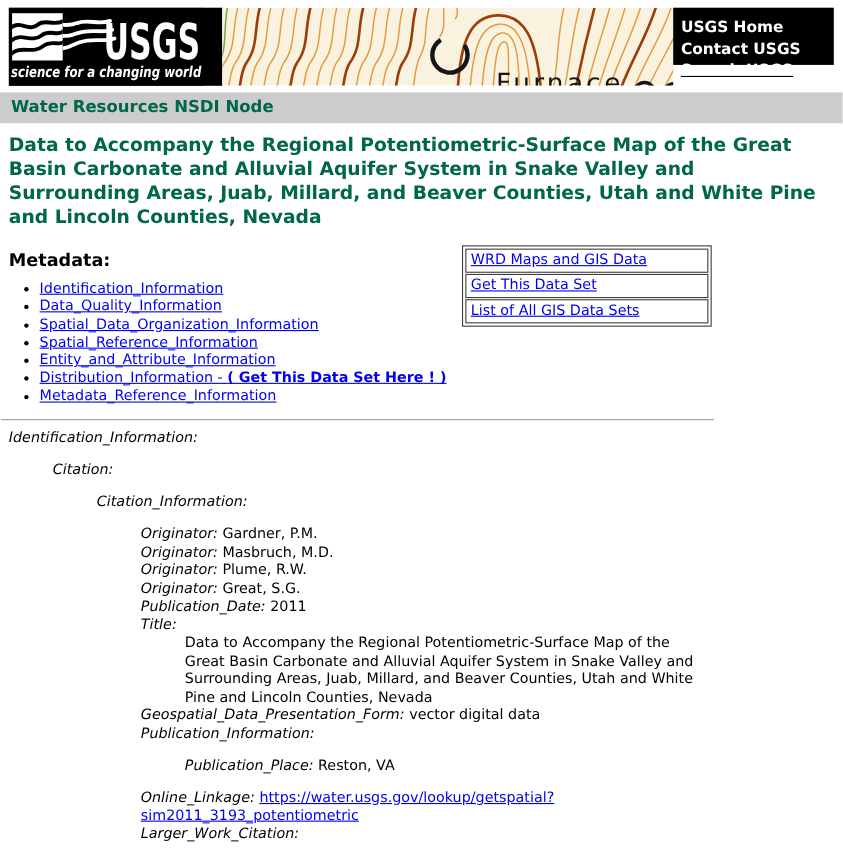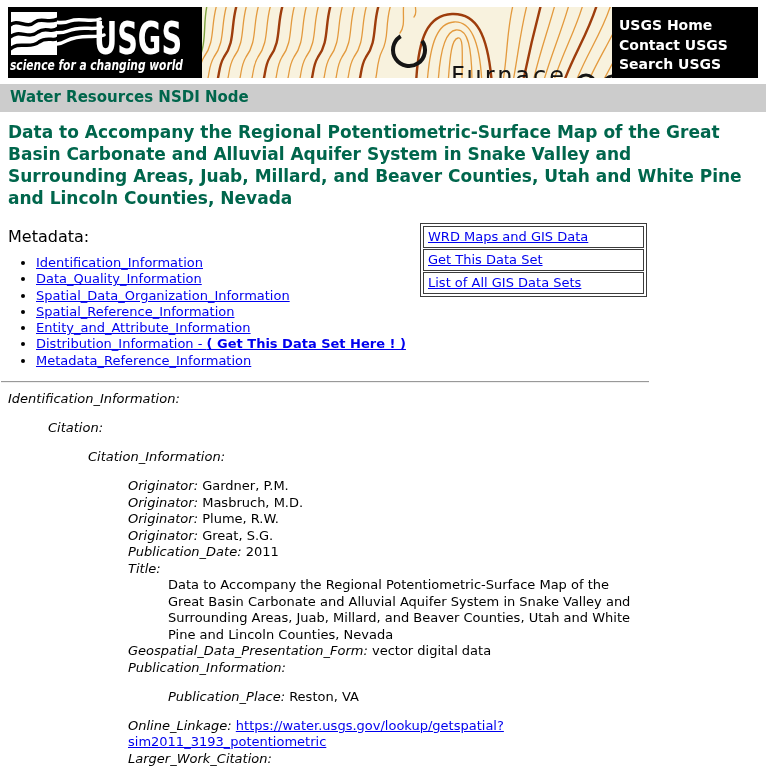--- a/index.html
+++ b/index.html
@@ -2,33 +2,33 @@
 <html><head>
 <meta charset="utf-8">
 <style>
   html,body{margin:0;padding:0;background:#fff;width:766px;height:779px;overflow:hidden;
     font-family:"DejaVu Sans","Liberation Sans",sans-serif;}
   a{color:#0000ee;text-decoration:underline;}
   
   #header{position:absolute;top:7px;left:8px;width:750px;height:71px;display:flex;}
   .logo-box{width:194px;height:71px;background:#000;flex:0 0 auto;}
   .topo-box{width:427px;height:71px;flex:1 1 auto;overflow:hidden;}
-  .nav-box{width:146px;height:71px;background:#000;flex:0 0 auto;
+  .nav-box{width:146px;height:52px;background:#000;flex:0 0 auto;
     padding:9px 0 0 7px;box-sizing:border-box;text-decoration:underline;}
   .nav-box a{display:block;color:#fff;font-weight:bold;font-size:14px;line-height:19.5px;
     text-decoration:none;}
   
   #banner{position:absolute;top:84px;left:0;width:766px;height:28px;background:#cccccc;}
   #banner span{display:block;padding-left:10px;line-height:26px;font-size:15px;font-weight:bold;
     color:#00664c;}
   
   #main{position:absolute;top:110px;left:0;width:650px;}
   #page-title{margin:11px 8px 0 8px;width:744px;font-size:17px;font-weight:bold;
     line-height:22px;color:#00664c;}
-  #metadata-heading{margin:18px 0 0 8px;font-size:16px;font-weight:normal;color:#000;
+  #metadata-heading{margin:18px 0 0 8px;font-size:16px;font-weight:bold;color:#000;
     line-height:19px;}
   
   #toc{margin:9px 0 0 0;padding:0 0 0 36px;list-style:disc;}
   #toc li{font-size:13px;line-height:16.3px;}
   
   #sidebox{position:absolute;top:113px;right:3px;width:227px;border:1px solid #3c3c3c;
     padding:1px;background:#fff;box-sizing:border-box;}
   .sidebox-row{border:1px solid #3c3c3c;margin:1px;padding:2px 4px 3px 4px;font-size:13px;
     line-height:15px;background:#fff;}
   

